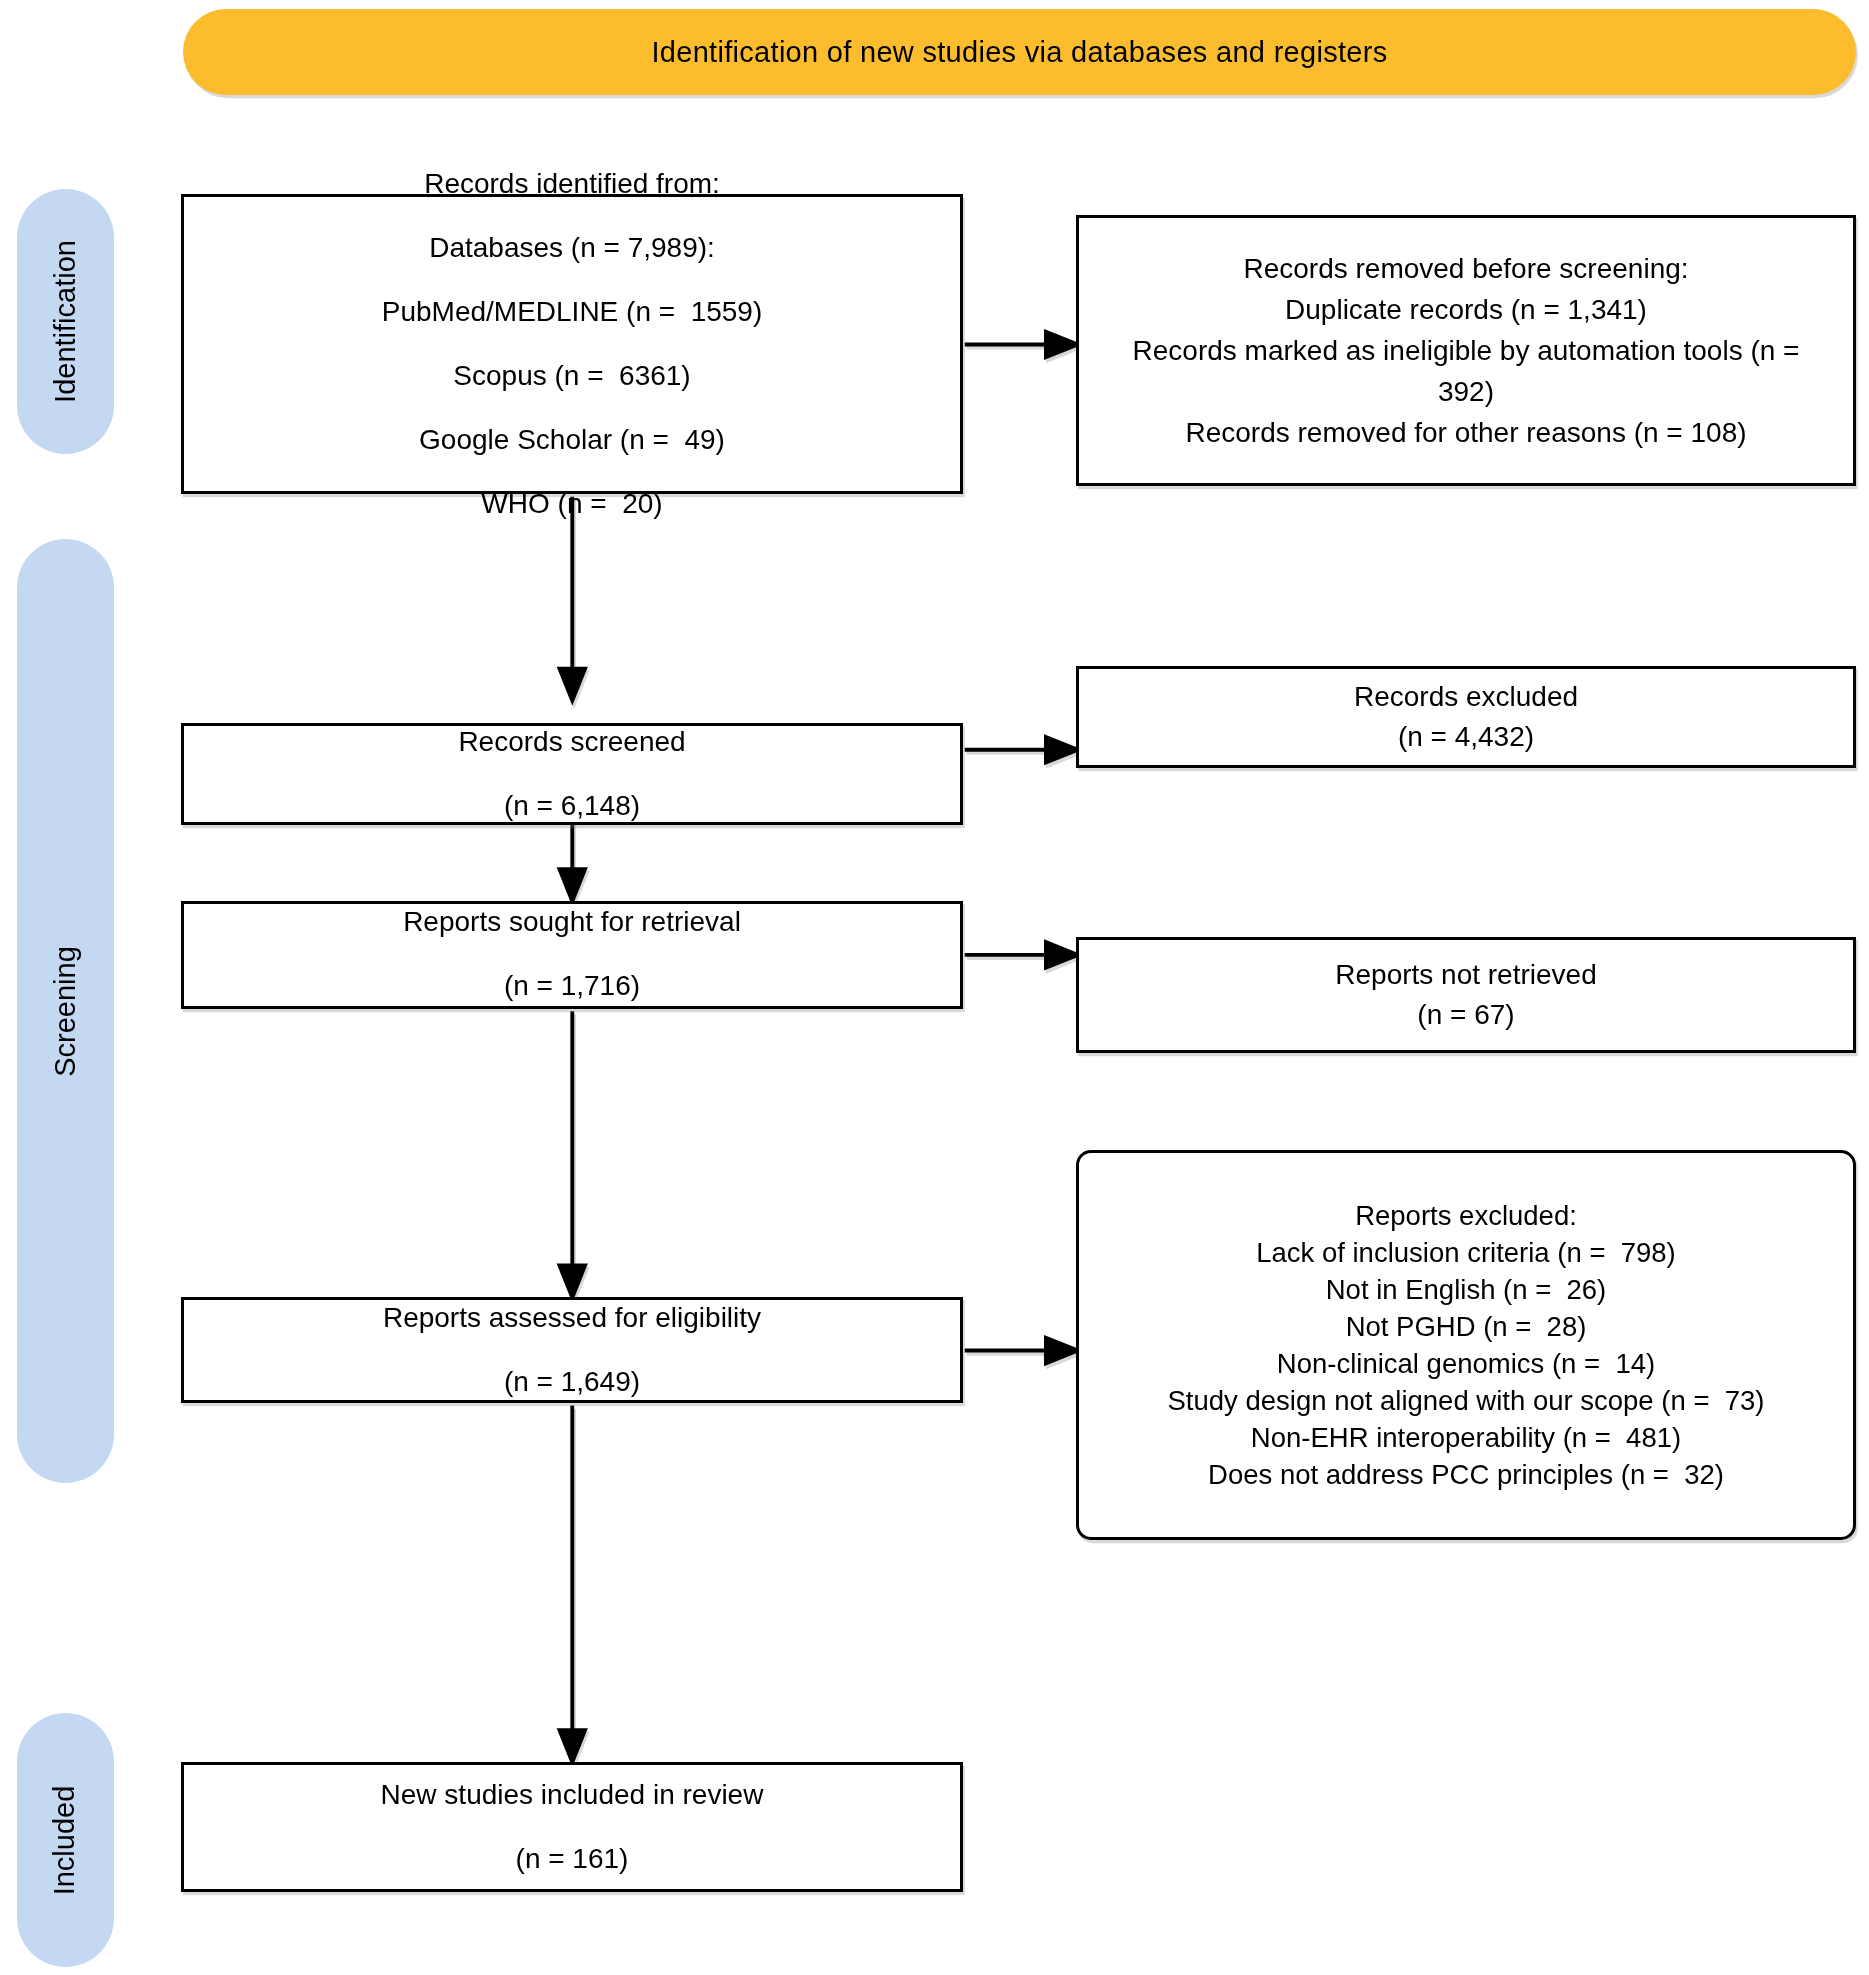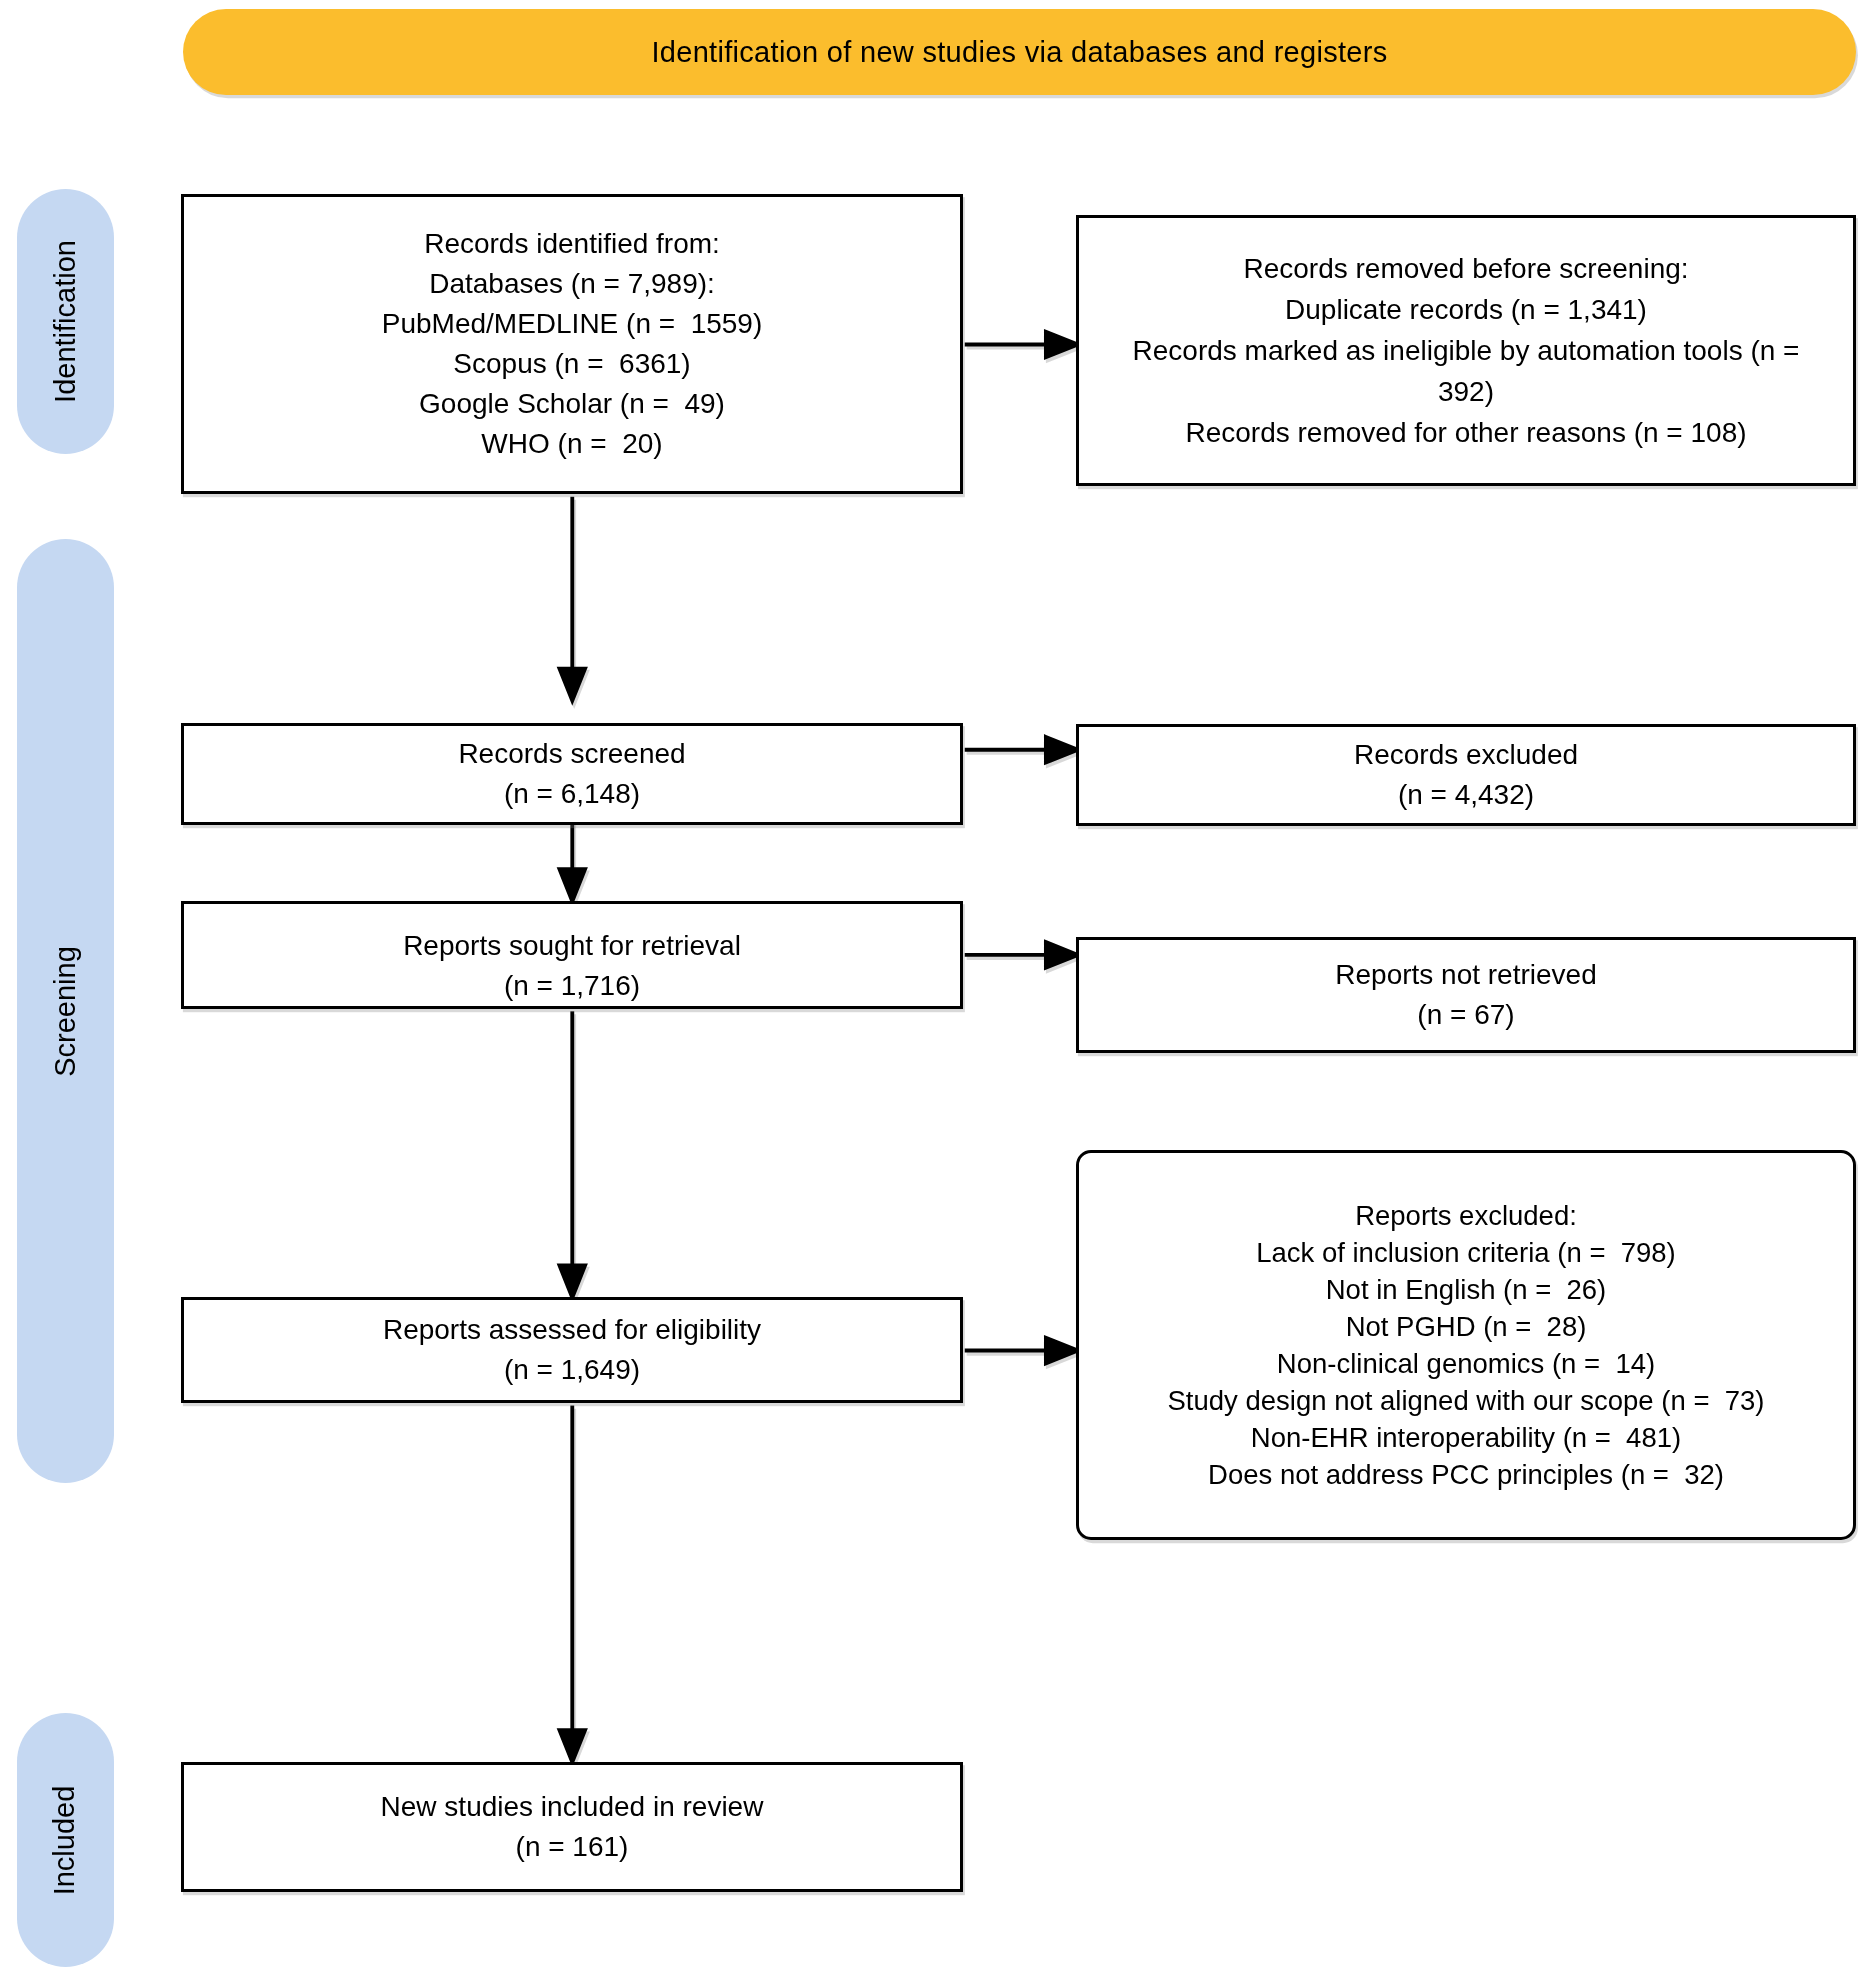--- a/index.html
+++ b/index.html
@@ -44,27 +44,27 @@
     position: absolute;
     background: #ffffff;
     border: 3.2px solid var(--box-border, #000000);
     display: flex; flex-direction: column; justify-content: center;
     text-align: center;
     font-size: 28px;
     line-height: 40px;
     box-shadow: 1.9px 3.2px 0 rgba(130,130,130,0.30);
     z-index: 2;
   }
-  .col-left  { left: 181px;  width: 782px; }
+  .col-left  { left: 181px;  width: 782px; gap: 24px; }
   .col-right { left: 1076px; width: 780px; }
 
   .box-identified       { top: 194px;  height: 300px; }
   .box-removed          { top: 215px;  height: 271px; padding: 0 38px; line-height: 41px; }
   .box-screened         { top: 723px; height: 102px; }
-  .box-excluded         { top: 724px; height: 102px; }
+  .box-excluded         { top: 666px; height: 102px; }
   .box-sought           { top: 901px; height: 108px; justify-content: flex-end; }
   .box-notretrieved     { top: 901px; height: 116px; margin-top: 36px; }
   .box-assessed         { top: 1297px; height: 106px; }
   .box-reports-excluded { top: 1150px; height: 390px; font-size: 27.5px; line-height: 37px; padding: 0 29px; border-radius: 15px; }
   .box-included         { top: 1762px; height: 130px; }
 
   .line { white-space: pre-wrap; }
 
   .connectors {
     position: absolute;

